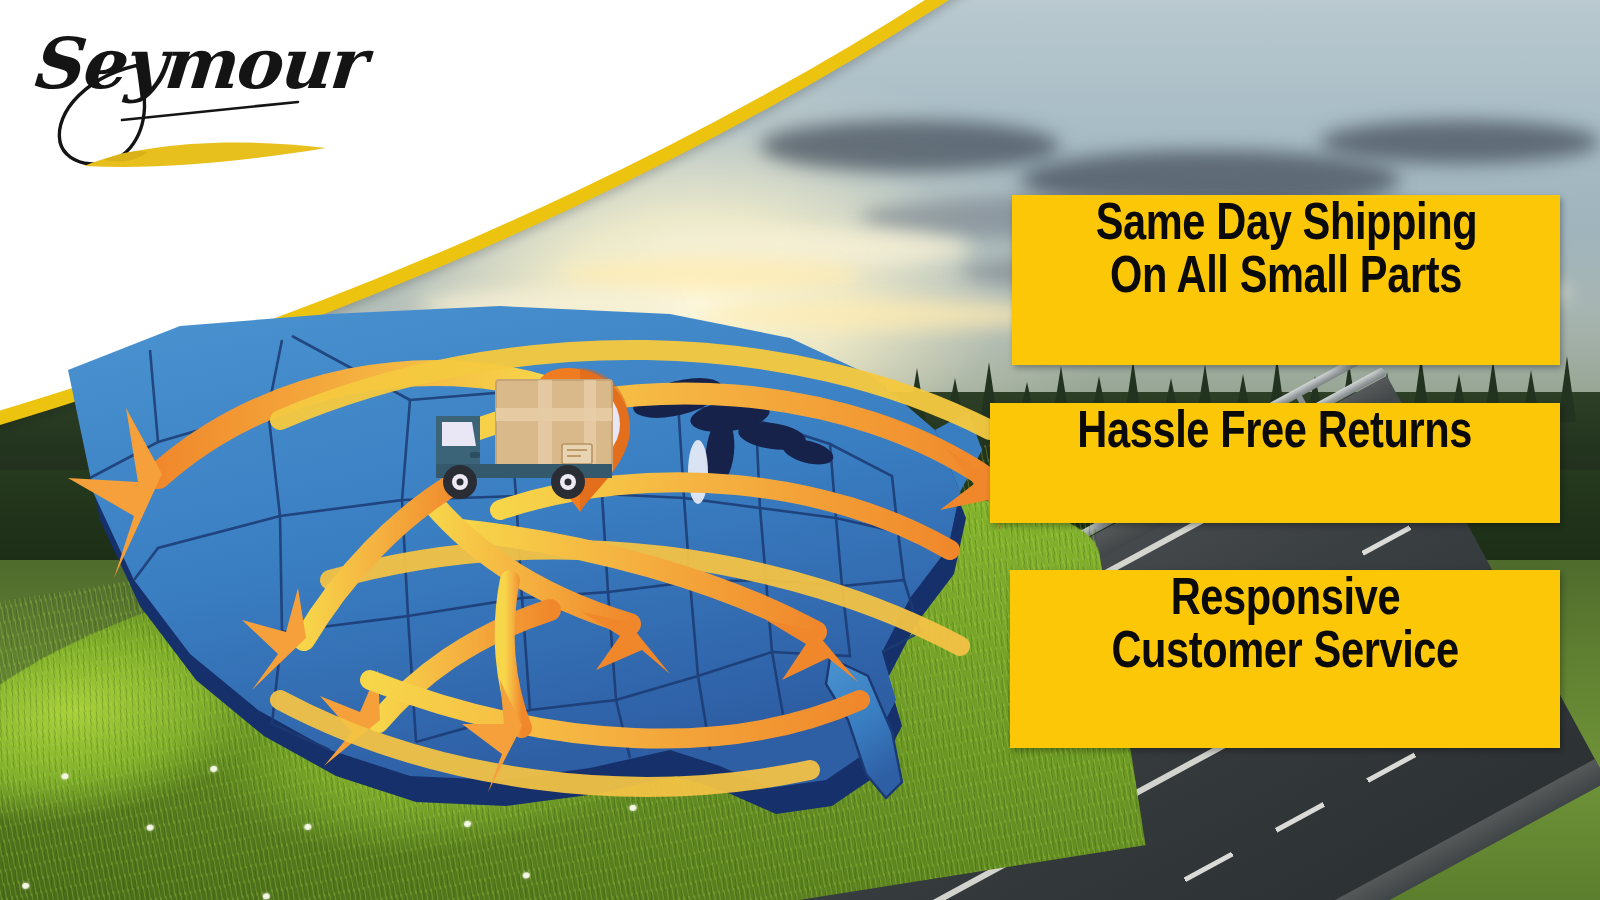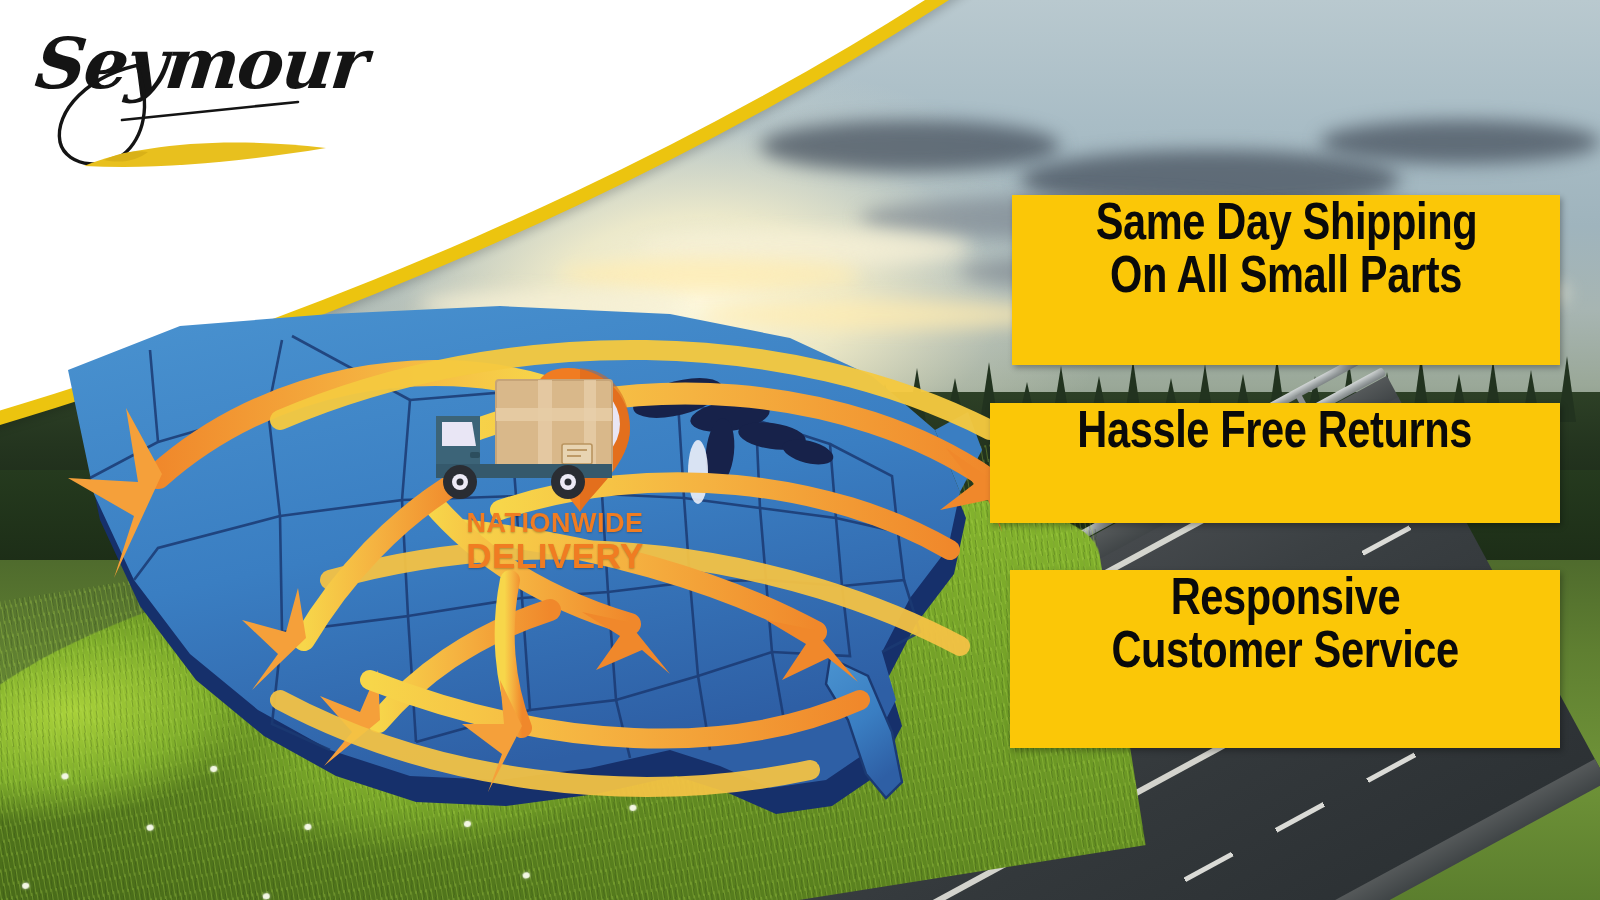--- a/index.html
+++ b/index.html
@@ -434,24 +434,20 @@
 
         <circle cx="40" cy="122" r="17" fill="#2A2D33"></circle>
         <circle cx="40" cy="122" r="8" fill="#EDEAF6"></circle>
         <circle cx="40" cy="122" r="3.5" fill="#2A2D33"></circle>
         <circle cx="148" cy="122" r="17" fill="#2A2D33"></circle>
         <circle cx="148" cy="122" r="8" fill="#EDEAF6"></circle>
         <circle cx="148" cy="122" r="3.5" fill="#2A2D33"></circle>
       </g>
     </svg>
 
-    <div class="nd-text">
-      <div class="nd-line1">NATIONWIDE</div>
-      <div class="nd-line2">DELIVERY</div>
-    </div>
   </div>
 
   <div class="callout" id="callout-1">
     <span>Same Day Shipping</span>
     <span>On All Small Parts</span>
   </div>
 
   <div class="callout" id="callout-2">
     <span>Hassle Free Returns</span>
   </div>

